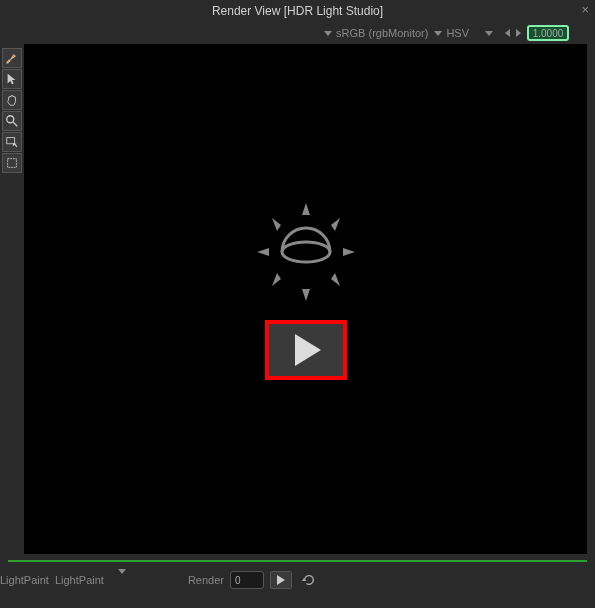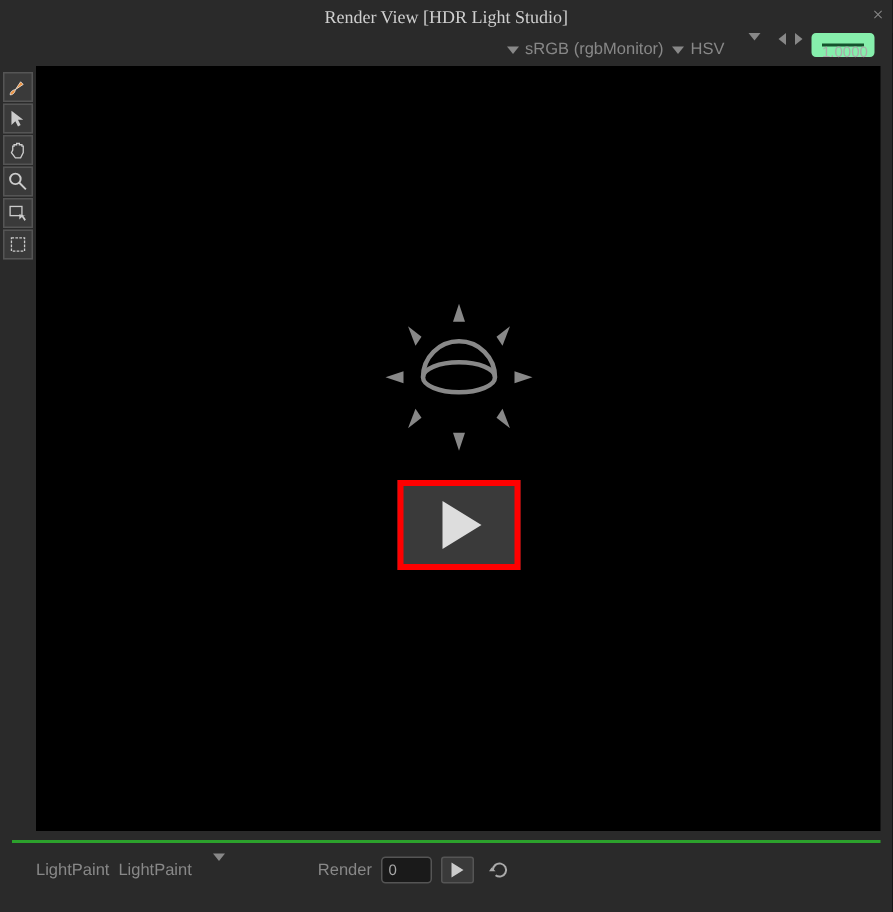--- a/index.html
+++ b/index.html
@@ -13,36 +13,36 @@
   overflow: hidden;
   position: relative;
 }
 .titlebar {
   height: 22px;
   display: flex;
   align-items: center;
   justify-content: center;
   position: relative;
   background: #2a2a2a;
-  font-family: Liberation Serif, serif;
 }
 .titlebar .title { color: #d0d0d0; font-size: 12px; }
 .titlebar .close {
   position: absolute;
   right: 6px;
   top: 2px;
   color: #888;
   cursor: pointer;
   font-size: 13px;
 }
 .toolbar-row {
   height: 22px;
   display: flex;
+  align-items: center;
   justify-content: flex-end;
-  padding-right: 12px;
+  padding-right: 26px;
   gap: 6px;
   color: #888;
 }
 .toolbar-row .dd {
   display: flex;
   align-items: center;
   gap: 4px;
   cursor: pointer;
 }
 .tri-down {
@@ -60,21 +60,21 @@
 .tri-left {
   width: 0; height: 0;
   border-top: 4px solid transparent;
   border-bottom: 4px solid transparent;
   border-right: 5px solid #888;
 }
 .zoom-field {
   width: 42px;
   height: 16px;
   background: #14532d;
-  border: 7px solid #86efac;
+  border: 2px solid #86efac;
   border-radius: 3px;
   color: #aaa;
   text-align: center;
   font-size: 10px;
   line-height: 14px;
 }
 .main-area {
   display: flex;
   height: 510px;
 }
@@ -133,21 +133,21 @@
 }
 .green-bar {
   height: 2px;
   background: #2ca02c;
   margin: 6px 8px 0 8px;
 }
 .bottom-bar {
   height: 24px;
   display: flex;
   align-items: center;
-  padding: 0 24px;
+  padding: 0 0;
   margin-top: 6px;
   gap: 6px;
   color: #888;
 }
 .frame-input {
   width: 34px;
   height: 18px;
   background: #1a1a1a;
   border: 1px solid #555;
   border-radius: 3px;

